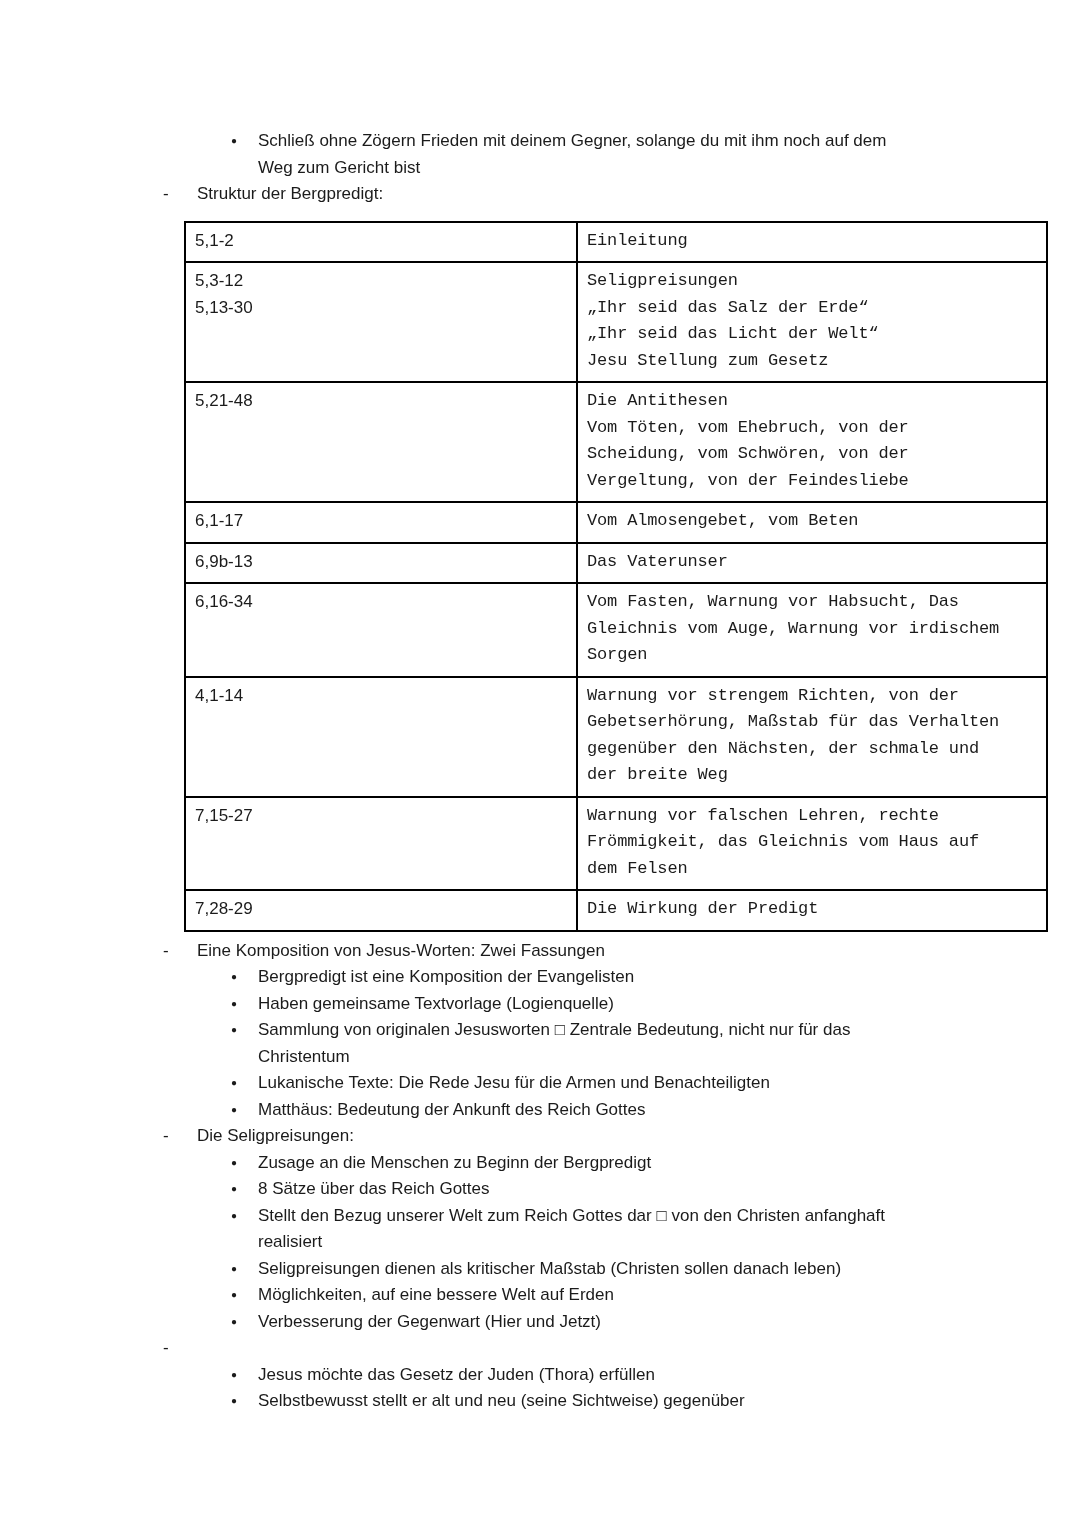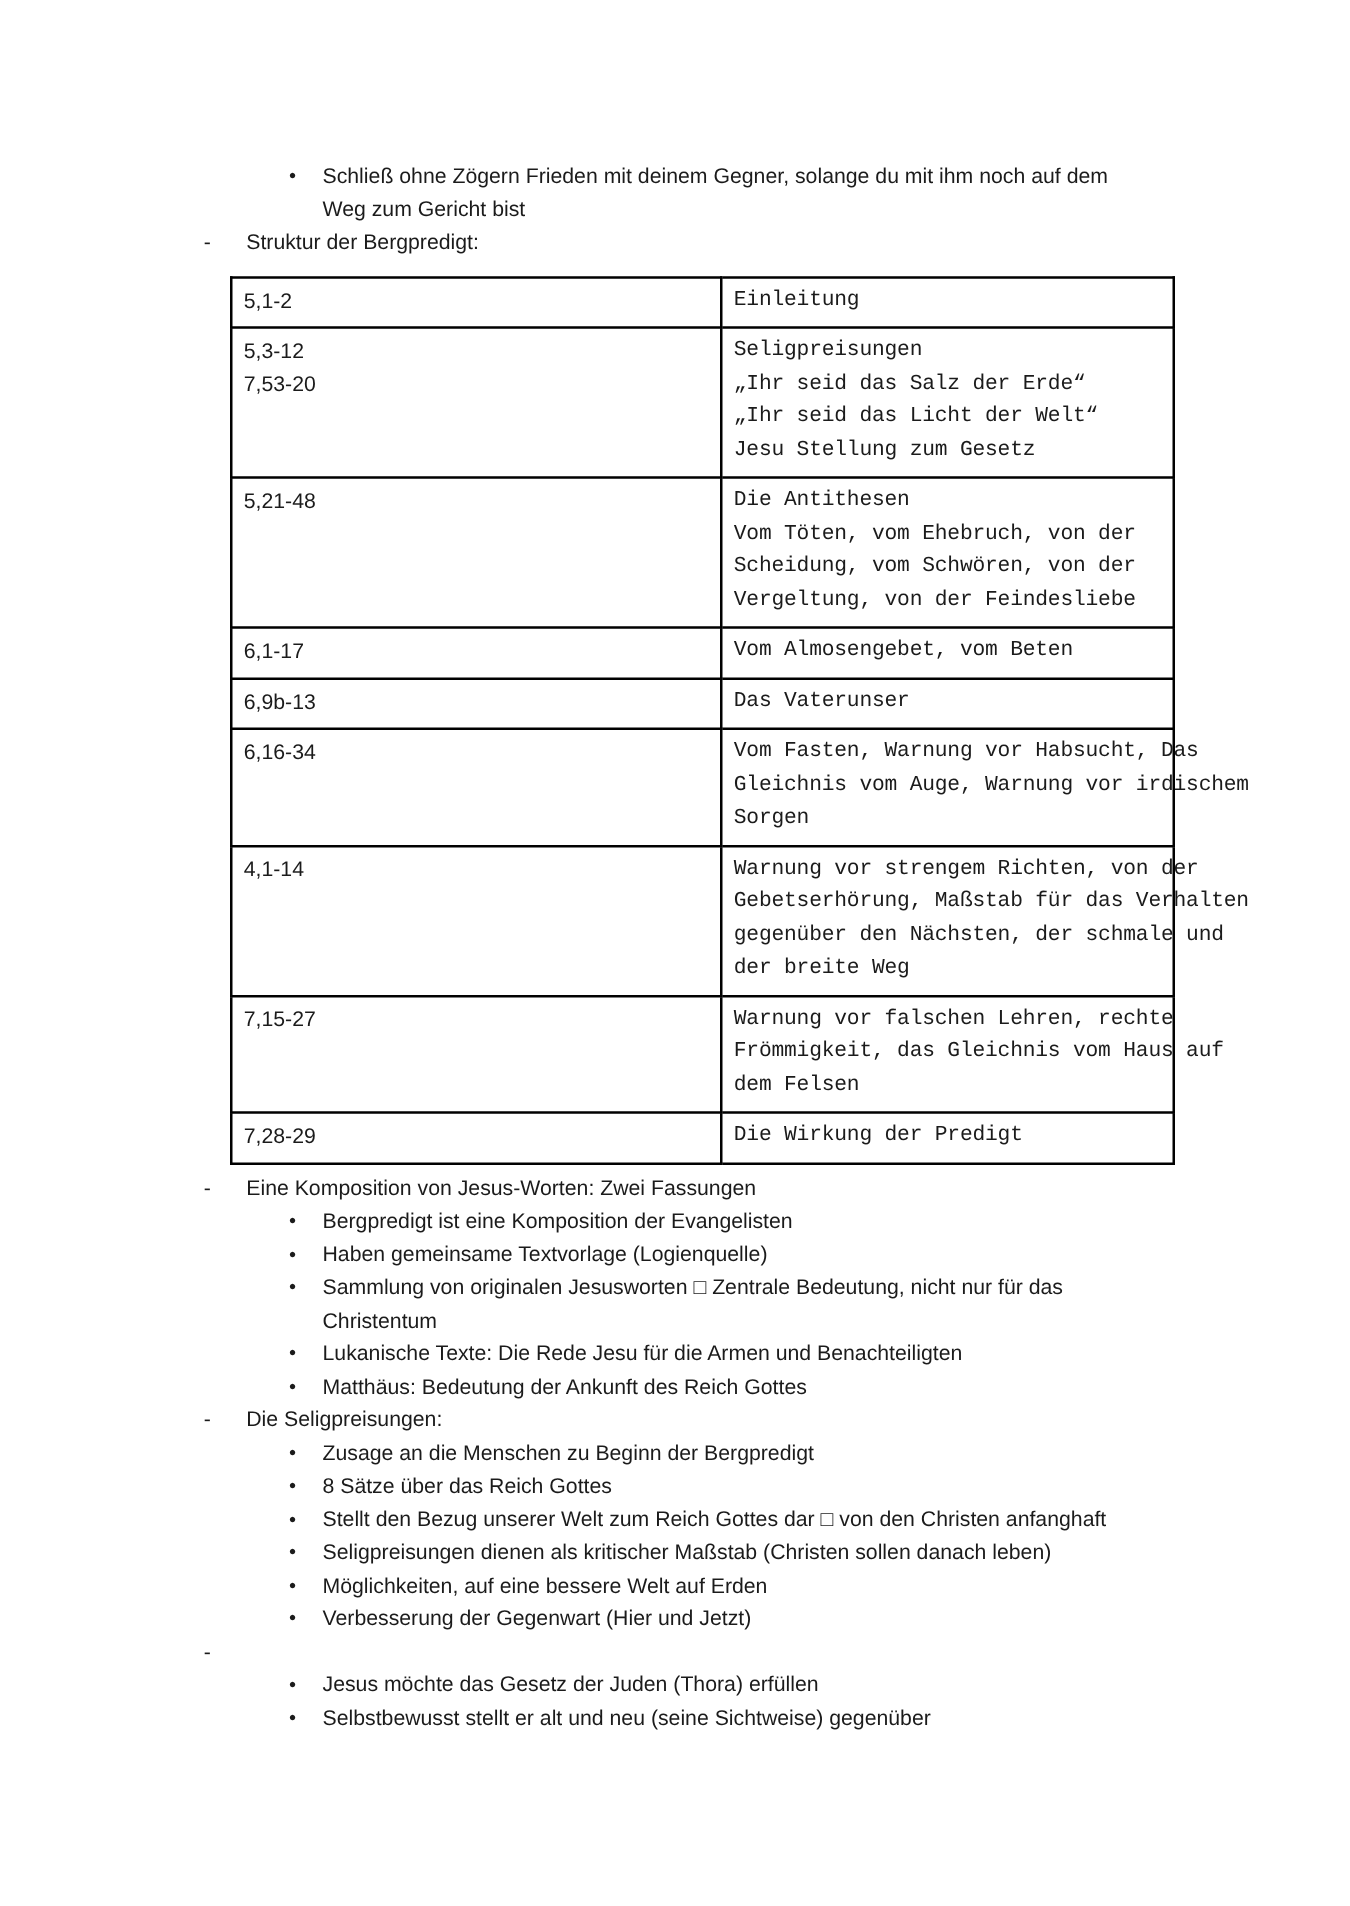--- a/index.html
+++ b/index.html
@@ -18,21 +18,21 @@
   .b1{display:flex;margin-left:163px;}
   .b1 .dash{width:34px;flex:none;}
   
   .b2{display:flex;margin-left:231px;}
   .b2 .dot{width:27px;flex:none;font-size:10px;line-height:26.5px;}
   
   table.struct{
     border-collapse:collapse;
     table-layout:fixed;
     margin:13px 16px 0 184px;
-    width:756px;
+    width:864px;
     padding-left:34px;
   }
   table.struct td{
     border:2px solid #000000;
     vertical-align:top;
     padding:5px 8px 7px 9px;
   }
   td.ref{width:373px;}
   td.desc .line{letter-spacing:-0.15px;font-family:Liberation Mono, monospace;}
   #sections{margin-top:6px;}
@@ -61,21 +61,21 @@
           <td class="ref">
             <div class="line">5,1-2</div>
           </td>
           <td class="desc">
             <div class="line">Einleitung</div>
           </td>
         </tr>
         <tr>
           <td class="ref">
             <div class="line">5,3-12</div>
-            <div class="line">7,53-20</div>
+            <div class="line">5,13-30</div>
           </td>
           <td class="desc">
             <div class="line">Seligpreisungen</div>
             <div class="line">„Ihr seid das Salz der Erde“</div>
             <div class="line">„Ihr seid das Licht der Welt“</div>
             <div class="line">Jesu Stellung zum Gesetz</div>
           </td>
         </tr>
         <tr>
           <td class="ref">
@@ -195,20 +195,21 @@
       <div class="b2">
         <span class="dot">●</span>
         <div>
           <div class="line">8 Sätze über das Reich Gottes</div>
         </div>
       </div>
       <div class="b2">
         <span class="dot">●</span>
         <div>
           <div class="line">Stellt den Bezug unserer Welt zum Reich Gottes dar □ von den Christen anfanghaft</div>
+          <div class="line">realisiert</div>
         </div>
       </div>
       <div class="b2">
         <span class="dot">●</span>
         <div>
           <div class="line">Seligpreisungen dienen als kritischer Maßstab (Christen sollen danach leben)</div>
         </div>
       </div>
       <div class="b2">
         <span class="dot">●</span>

